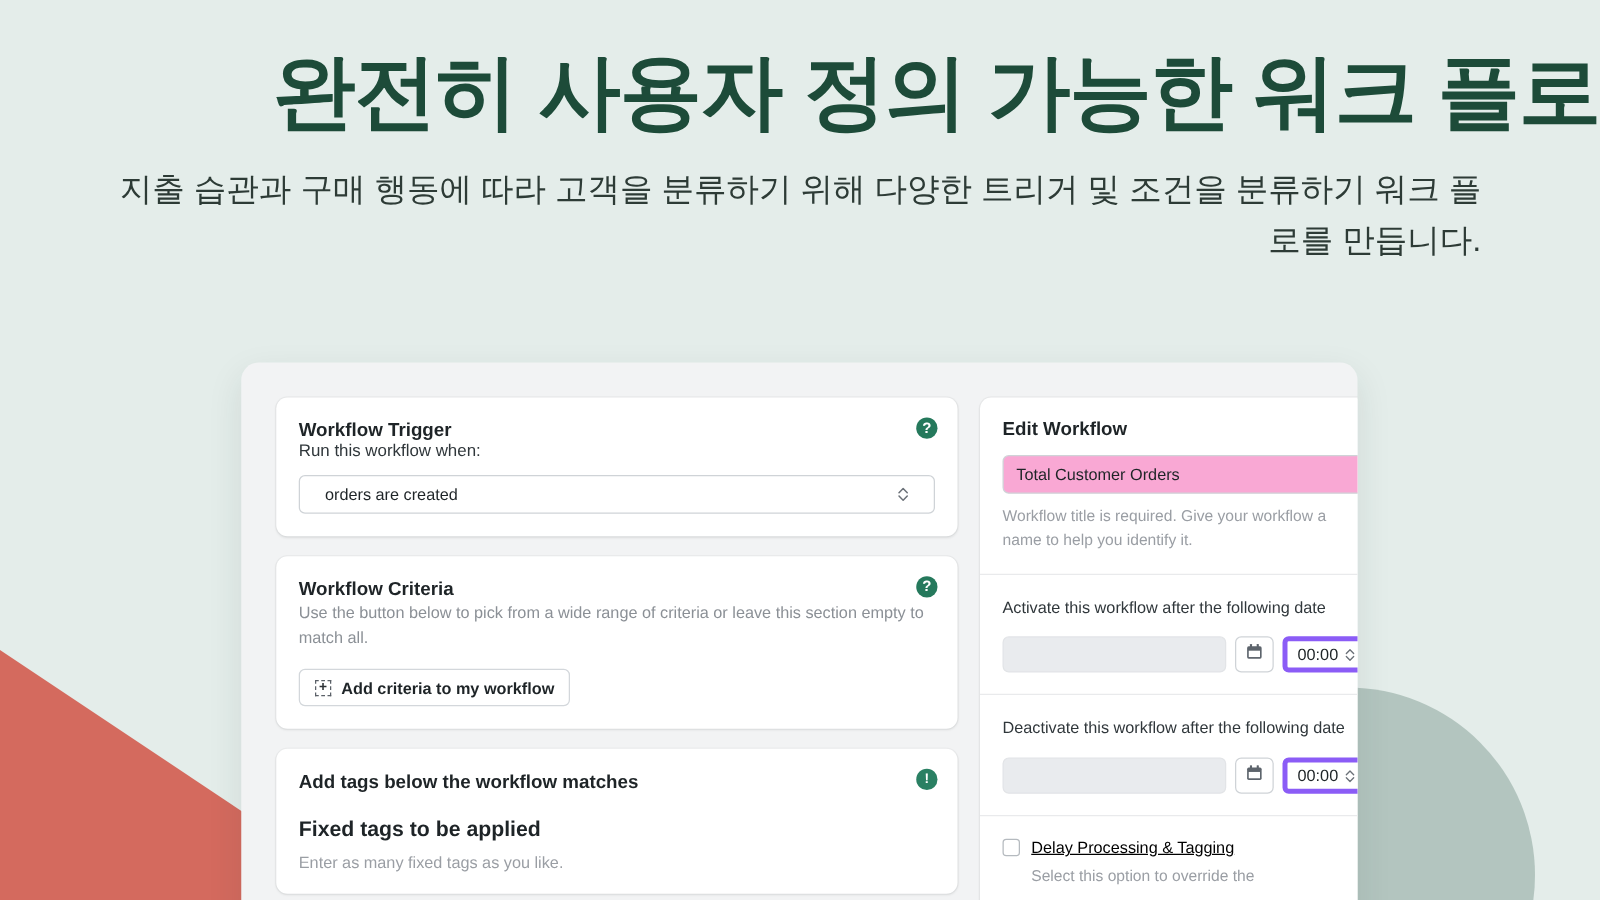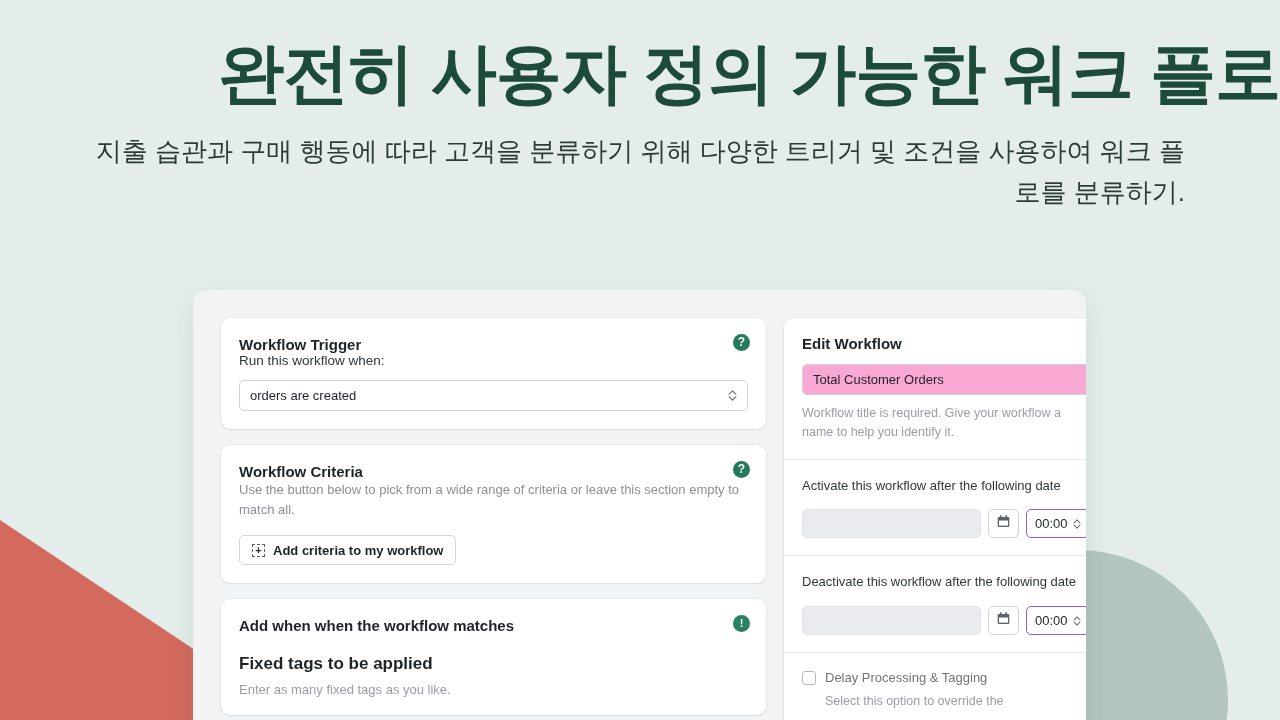--- a/index.html
+++ b/index.html
@@ -144,21 +144,21 @@
 
   
   .select-box {
     margin-top: 12px;
     height: 31px;
     border: 1px solid #cfd3d7;
     border-radius: 5px;
     background: #fff;
     display: flex;
     align-items: center;
-    padding: 0 10px;
+    padding: 0 20px;
     font-size: 13px;
     color: #1e2427;
     justify-content: space-between;
     cursor: pointer;
   }
   .spinner-glyph {
     display: inline-flex;
     flex-direction: column;
     line-height: 6px;
     font-size: 9px;
@@ -252,21 +252,21 @@
     border: 1px solid #cfd3d7;
     border-radius: 5px;
     background: #fff;
     display: flex;
     align-items: center;
     justify-content: center;
     cursor: pointer;
   }
   .time-box {
     height: 29px;
-    border: 1px solid #8b5cf6;
+    border: 4px solid #8b5cf6;
     border-radius: 5px;
     background: #fff;
     display: flex;
     align-items: center;
     gap: 5px;
     padding: 0 8px;
     font-size: 13px;
     color: #1e2427;
     cursor: pointer;
   }
@@ -279,39 +279,40 @@
     width: 14px;
     height: 14px;
     border: 1.4px solid #b5babf;
     border-radius: 3px;
     background: #fff;
     flex: 0 0 14px;
     cursor: pointer;
   }
   .check-label {
     font-size: 13px;
-    color: #737373;
+    color: #000000;
+    text-decoration: underline;
   }
   .check-desc {
     font-size: 12.5px;
     line-height: 1.5;
     color: #9a9ea4;
     margin-top: 7px;
     padding-left: 23px;
   }
 </style>
 </head>
 <body>
 
 <div class="deco-triangle"></div>
 <div class="deco-circle"></div>
 
 <div class="hero">
   <h1 class="hero-title">완전히 사용자 정의 가능한 워크 플로</h1>
-  <p class="hero-sub">지출 습관과 구매 행동에 따라 고객을 분류하기 위해 다양한 트리거 및 조건을 사용하여 워크 플로를 분류하기.</p>
+  <p class="hero-sub">지출 습관과 구매 행동에 따라 고객을 분류하기 위해 다양한 트리거 및 조건을 분류하기 워크 플로를 만듭니다.</p>
 </div>
 
 <div class="app-window">
 
   <div class="col-left">
 
     <div class="card">
       <div class="badge-icon">?</div>
       <div class="card-title">Workflow Trigger</div>
       <div class="card-sub-label">Run this workflow when:</div>
@@ -331,21 +332,21 @@
       <div class="card-title">Workflow Criteria</div>
       <div class="card-desc">Use the button below to pick from a wide range of criteria or leave this section empty to match all.</div>
       <div class="btn-outline">
         <span class="plus-box">+</span>
         <span>Add criteria to my workflow</span>
       </div>
     </div>
 
     <div class="card">
       <div class="badge-icon info">!</div>
-      <div class="card-title">Add when when the workflow matches</div>
+      <div class="card-title">Add tags below the workflow matches</div>
       <div class="card-bold-label">Fixed tags to be applied</div>
       <div class="card-hint">Enter as many fixed tags as you like.</div>
     </div>
 
   </div>
 
   <div class="col-right">
     <div class="panel">
 
       <div class="panel-section">

